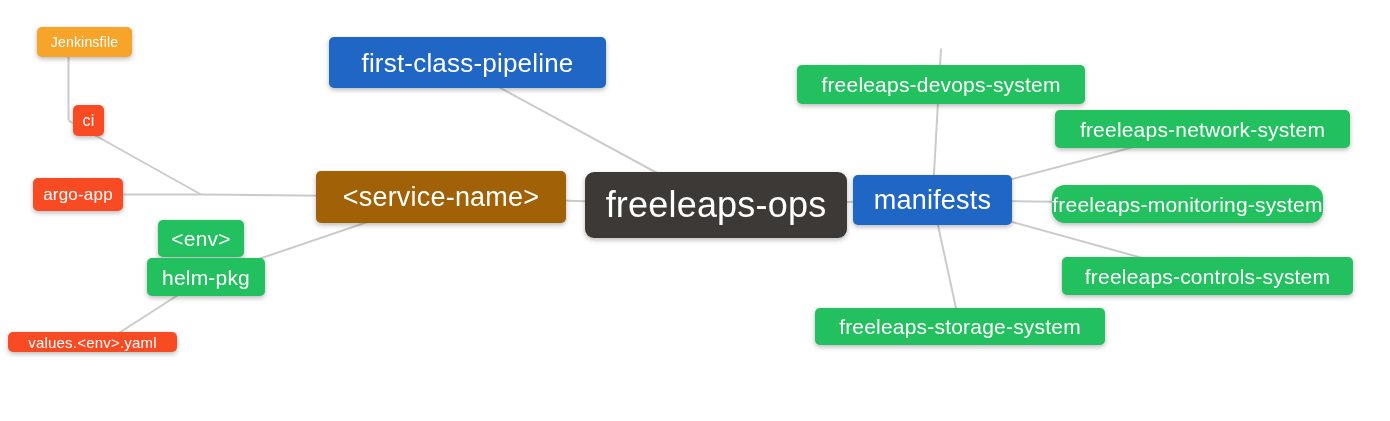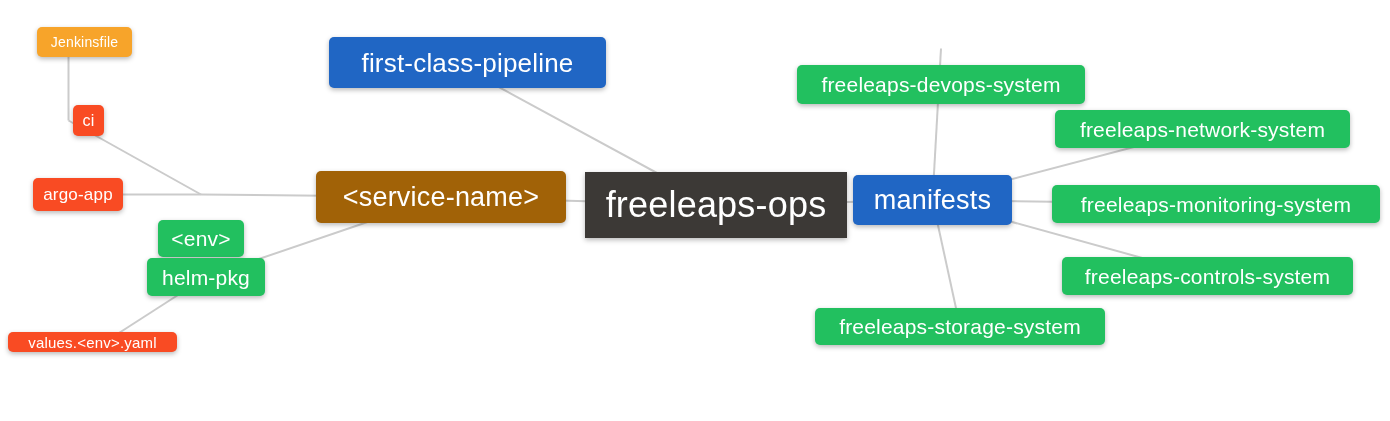--- a/index.html
+++ b/index.html
@@ -32,21 +32,21 @@
     color: #ffffff;
     white-space: nowrap;
     border-radius: 5px;
     box-shadow: 0 2px 5px rgba(0,0,0,0.28);
     letter-spacing: 0.2px;
     line-height: 1;
     box-sizing: border-box;
     cursor: default;
     user-select: none;
   }
-  .node.level-root { border-radius: 0; }
+  .node.level-root { border-radius: 9px; }
 </style>
 </head>
 <body>
 
 <div id="canvas">
   <svg id="edge-layer" viewBox="0 0 1390 421" xmlns="http://www.w3.org/2000/svg">
       <line x1="68.5" y1="42" x2="68.5" y2="120.5" stroke="#cbcbcb" stroke-width="2"></line>
       <line x1="68.5" y1="120.5" x2="201" y2="194.5" stroke="#cbcbcb" stroke-width="2"></line>
       <line x1="78" y1="194.5" x2="201" y2="194.5" stroke="#cbcbcb" stroke-width="2"></line>
       <line x1="201" y1="194.5" x2="441" y2="197" stroke="#cbcbcb" stroke-width="2"></line>
@@ -67,17 +67,17 @@
       <div class="node level-alert" style="left: 33px; top: 178px; width: 90px; height: 33px; font-size: 17px; background: rgb(249, 75, 35);">argo-app</div>
       <div class="node level-leaf" style="left: 158px; top: 176px; width: 86px; height: 37px; font-size: 21px; background: rgb(34, 192, 95); margin-top: 44px;">&lt;env&gt;</div>
       <div class="node level-leaf" style="left: 147px; top: 258px; width: 118px; height: 38px; font-size: 21px; background: rgb(34, 192, 95);">helm-pkg</div>
       <div class="node level-alert" style="left: 8px; top: 332px; width: 169px; height: 20px; font-size: 15px; background: rgb(249, 75, 35);">values.&lt;env&gt;.yaml</div>
       <div class="node level-branch" style="left: 329px; top: 37px; width: 277px; height: 51px; font-size: 26px; background: rgb(32, 102, 196);">first-class-pipeline</div>
       <div class="node level-branch" style="left: 316px; top: 171px; width: 250px; height: 52px; font-size: 27px; background: #a16207;">&lt;service-name&gt;</div>
       <div class="node level-root" style="left: 585px; top: 172px; width: 262px; height: 66px; font-size: 36px; background: rgb(60, 57, 54);">freeleaps-ops</div>
       <div class="node level-branch" style="left: 853px; top: 175px; width: 159px; height: 50px; font-size: 27px; background: rgb(32, 102, 196);">manifests</div>
       <div class="node level-leaf" style="left: 797px; top: 29px; width: 288px; height: 39px; font-size: 21px; background: rgb(34, 192, 95); margin-top: 36px;">freeleaps-devops-system</div>
       <div class="node level-leaf" style="left: 1055px; top: 110px; width: 295px; height: 38px; font-size: 21px; background: rgb(34, 192, 95);">freeleaps-network-system</div>
-      <div class="node level-leaf" style="left: 1052px; top: 185px; width: 328px; height: 38px; font-size: 21px; background: rgb(34, 192, 95);">freeleaps-monitoring-system</div>
+      <div class="node level-leaf" style="left: 1052px; top: 185px; width: 271px; height: 38px; font-size: 21px; background: rgb(34, 192, 95); border-radius: 13px;">freeleaps-monitoring-system</div>
       <div class="node level-leaf" style="left: 1062px; top: 257px; width: 291px; height: 38px; font-size: 21px; background: rgb(34, 192, 95);">freeleaps-controls-system</div>
       <div class="node level-leaf" style="left: 815px; top: 308px; width: 290px; height: 37px; font-size: 21px; background: rgb(34, 192, 95);">freeleaps-storage-system</div>
     </div>
 </div>
 
 </body></html>

